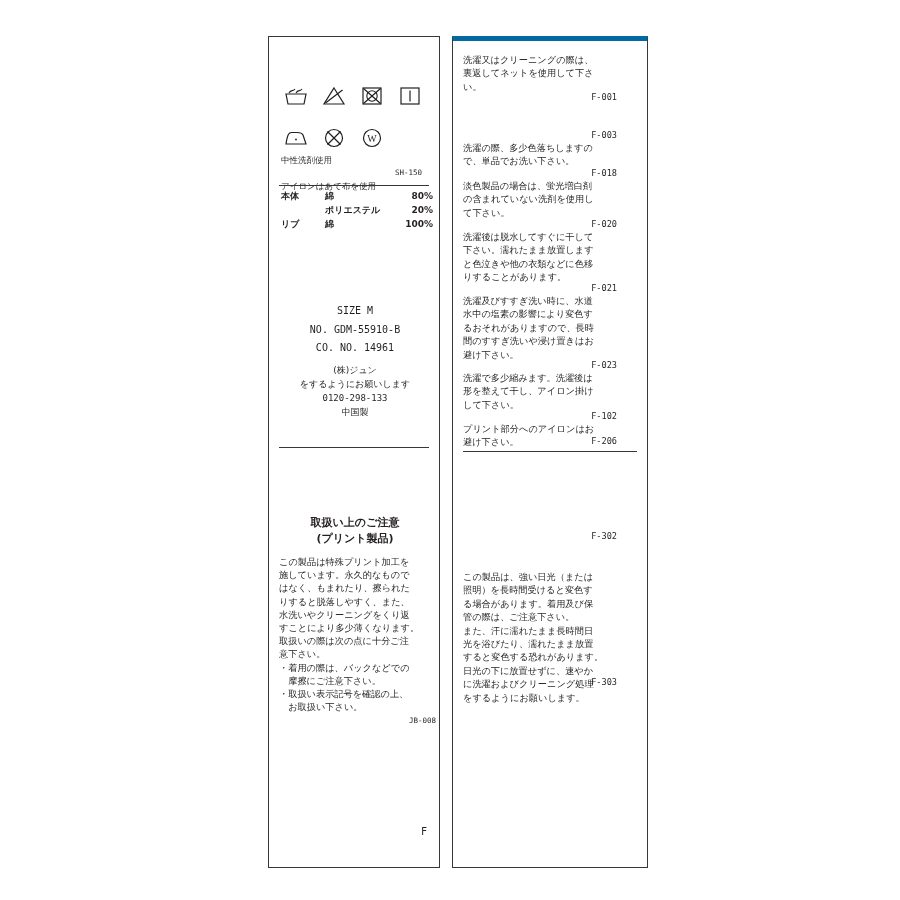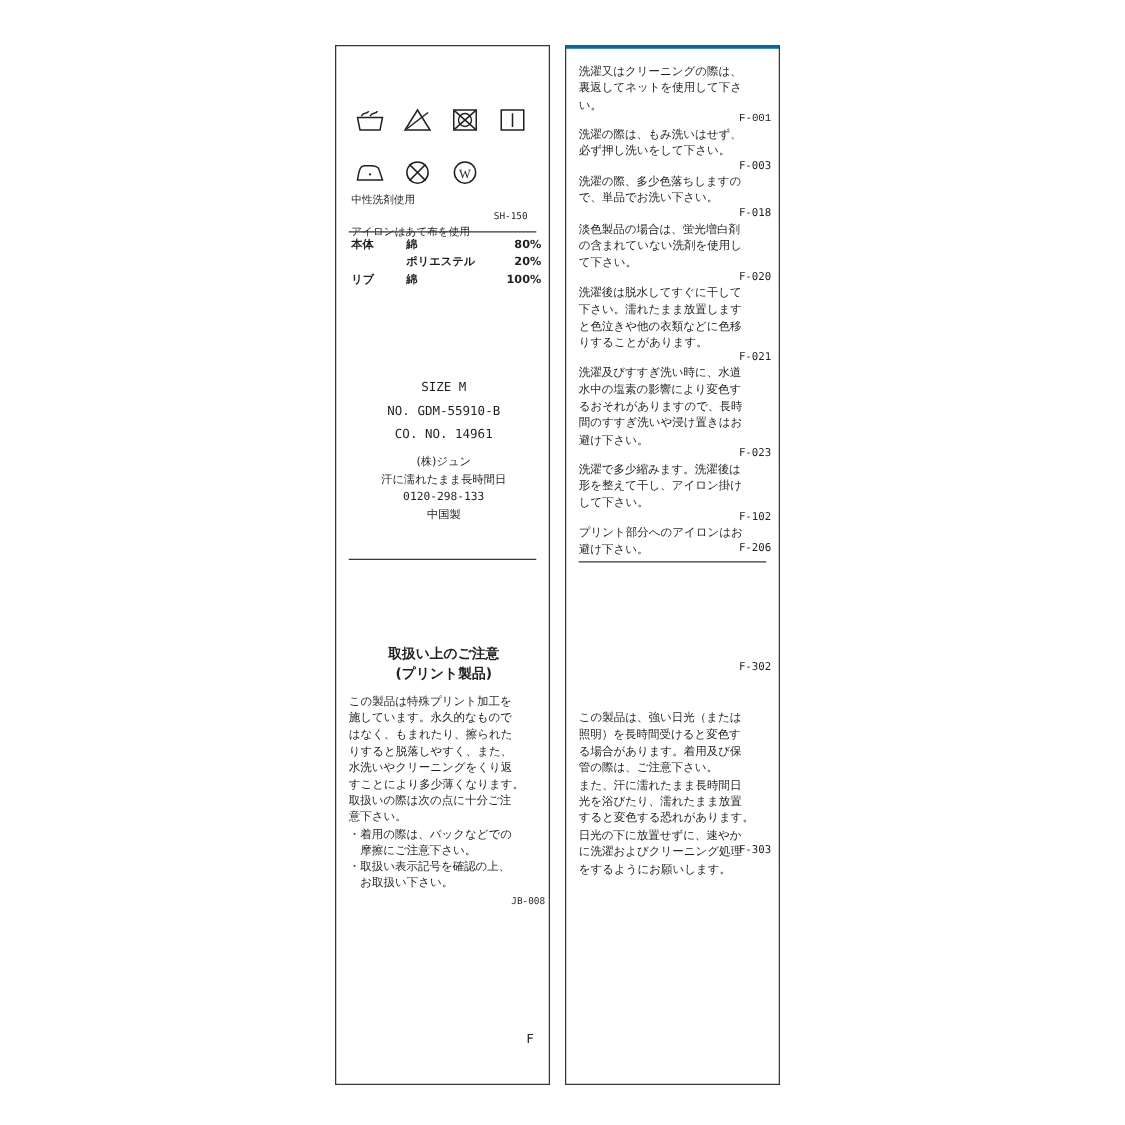--- a/index.html
+++ b/index.html
@@ -34,23 +34,23 @@
     top: 36px;
     width: 172px;
     height: 832px;
     border-top: 1px solid #3a3633;
     border-bottom: 1px solid #3a3633;
   }
   
   #right-label {
     left: 452px;
     top: 36px;
-    width: 172px;
+    width: 196px;
     height: 832px;
-    border-top: 3px solid #0369a1;
+    border-top: 5px solid #0369a1;
     border-bottom: 1px solid #3a3633;
   }
   .divider {
     position: absolute;
     left: 10px;
     right: 10px;
     border-top: 1px solid #3a3633;
   }
   
   .symbol-row {
@@ -224,21 +224,21 @@
         <span class="c2">綿</span>
         <span class="c3">100%</span>
       </div>
     </div>
 
     <div class="center-line mono" style="top:266px;">SIZE M</div>
     <div class="center-line mono" style="top:285px;">NO. GDM-55910-B</div>
     <div class="center-line mono" style="top:303px;">CO. NO.  14961</div>
 
     <div class="center-line jp" style="top:326px; font-size:9px;">(株)ジュン</div>
-    <div class="center-line jp" style="top:340px; font-size:9px;">汗に濡れたまま長時間日</div>
+    <div class="center-line jp" style="top:340px; font-size:9px;">をするようにお願いします</div>
     <div class="center-line mono" style="top:354px; font-size:9px;">0120-298-133</div>
     <div class="center-line jp" style="top:368px; font-size:9px;">中国製</div>
 
     <div class="divider" style="top:410px;"></div>
 
     <div class="note-title jp" style="top:478px;">取扱い上のご注意</div>
     <div class="note-title jp" style="top:494px; font-weight:bold;">(プリント製品)</div>
 
     <div class="body-jp jp" style="top:518px;">この製品は特殊プリント加工を
 施しています。永久的なもので
@@ -255,24 +255,22 @@
     <div class="code-line mono" style="left:140px; top:647px;margin-top:32px;">JB-008</div>
 
     <div class="corner-f mono">F</div>
   </div>
 
   <div class="panel" id="right-label">
 
     <div class="right-col jp" style="top:12px;">洗濯又はクリーニングの際は、
 裏返してネットを使用して下さ
 い。</div>
-    <div class="right-col mono right-code" style="top:50px; text-align:right;font-family:Liberation Mono, monospace;">F-001</div>
-
-    <div class="right-col jp" style="top:62px;">洗濯の際は、もみ洗いはせず、
-必ず押し洗いをして下さい。</div>
+    <div class="right-col mono right-code" style="top:50px; text-align:right;">F-001</div>
+
     <div class="right-col mono right-code" style="top:88px; text-align:right;">F-003</div>
 
     <div class="right-col jp" style="top:100px;">洗濯の際、多少色落ちしますの
 で、単品でお洗い下さい。</div>
     <div class="right-col mono right-code" style="top:126px; text-align:right;">F-018</div>
 
     <div class="right-col jp" style="top:138px;">淡色製品の場合は、蛍光増白剤
 の含まれていない洗剤を使用し
 て下さい。</div>
     <div class="right-col mono right-code" style="top:177px; text-align:right;">F-020</div>

